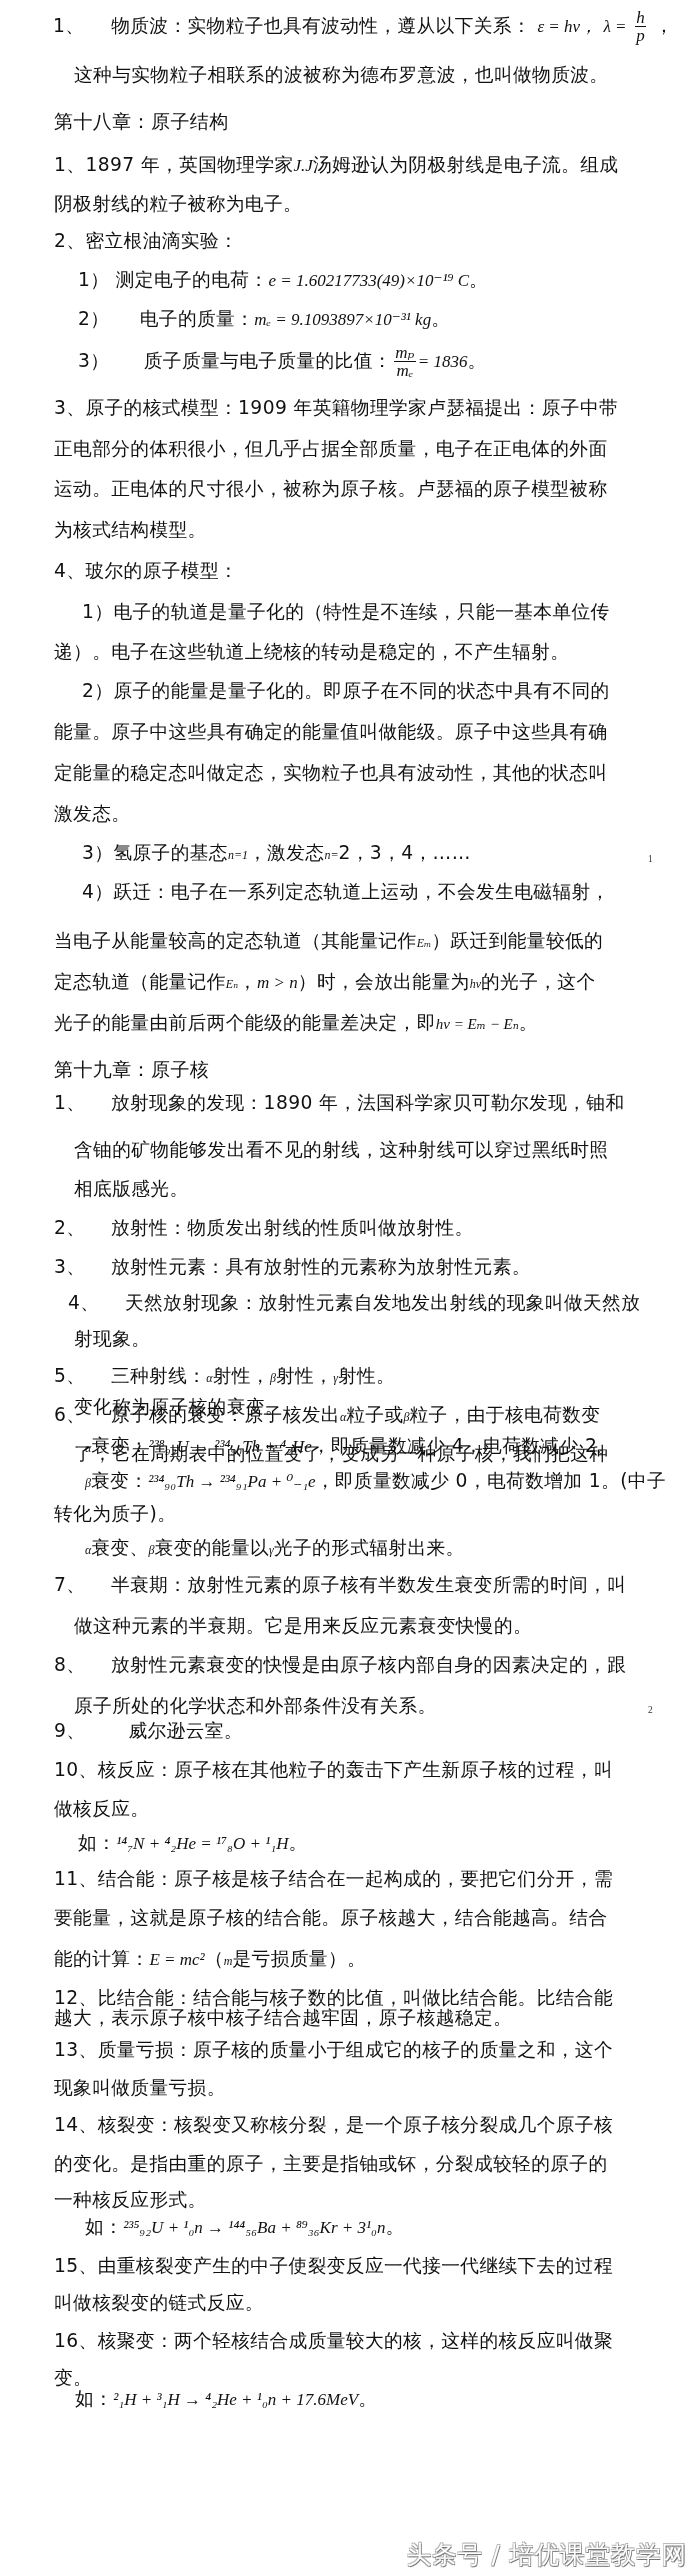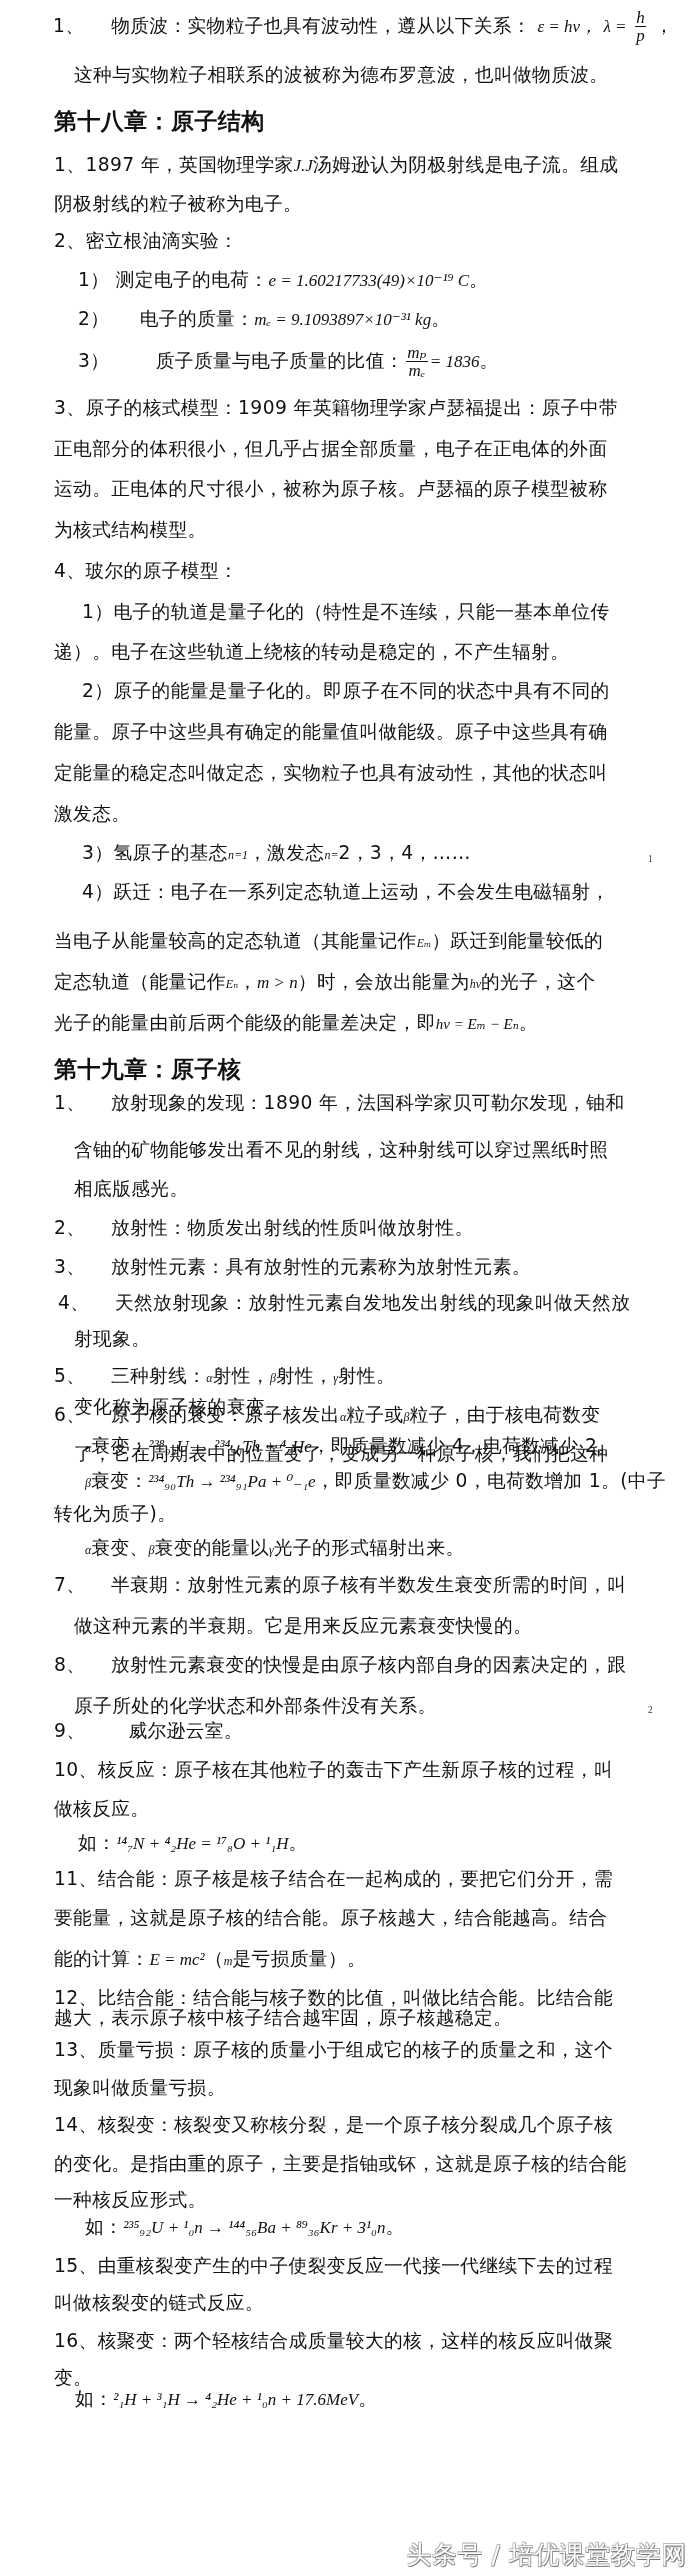--- a/index.html
+++ b/index.html
@@ -5,21 +5,21 @@
   html, body { margin: 0; padding: 0; background: #ffffff; }
   body {
     width: 699px; height: 2576px; position: relative; overflow: hidden;
     font-family: "DejaVu Sans", "Liberation Sans", sans-serif;
     color: #111111;
   }
   .ln {
     position: absolute; white-space: nowrap;
     font-size: 18.7px; line-height: 24px; letter-spacing: 0.4px;
   }
-  .h { font-weight: bold; font-size: 23px; }
+  .h { font-weight: normal; font-size: 19px; }
   .m {
     font-family: "Liberation Serif", "DejaVu Serif", serif;
     font-style: italic; font-size: 17px; letter-spacing: 0;
   }
   .m.small { font-size: 12px; }
   .m.big { font-size: 15px; }
   .frac {
     display: inline-flex; flex-direction: column; align-items: center;
     vertical-align: middle; line-height: 17px; margin: 0 1.7px;
   }
@@ -56,21 +56,21 @@
 <div class="ln" style="left:78px;top:268px;">
   <span>1）</span>
   <span style="">测定电子的电荷：</span><span class="m">e = 1.60217733(49)×10⁻¹⁹ C</span><span>。</span>
 </div>
 <div class="ln" style="left:78px;top:307px;">
   <span>2）</span>
   <span style="margin-left:24px;">电子的质量：</span><span class="m">mₑ = 9.1093897×10⁻³¹ kg</span><span>。</span>
 </div>
 <div class="ln" style="left:78px;top:344px;line-height:34px;">
   <span>3）</span>
-  <span style="margin-left:40px;">质子质量与电子质量的比值：</span><span class="frac m">
+  <span style="margin-left:28px;">质子质量与电子质量的比值：</span><span class="frac m">
       <span class="num">mₚ</span>
       <span>mₑ</span>
     </span><span class="m">= 1836</span><span>。</span>
 </div>
 <div class="ln" style="left:54px;top:396px;">3、原子的核式模型：1909 年英籍物理学家卢瑟福提出：原子中带</div>
 <div class="ln" style="left:54px;top:437px;">正电部分的体积很小，但几乎占据全部质量，电子在正电体的外面</div>
 <div class="ln" style="left:54px;top:477px;">运动。正电体的尺寸很小，被称为原子核。卢瑟福的原子模型被称</div>
 <div class="ln" style="left:54px;top:518px;">为核式结构模型。</div>
 <div class="ln" style="left:54px;top:559px;">4、玻尔的原子模型：</div>
 <div class="ln" style="left:82px;top:600px;">1）电子的轨道是量子化的（特性是不连续，只能一基本单位传</div>
@@ -98,21 +98,21 @@
 
 <div class="ln" style="left:54px;top:1091px;"><span>1、</span><span style="margin-left:25.5px;">放射现象的发现：1890 年，法国科学家贝可勒尔发现，铀和</span></div>
 <div class="ln" style="left:74px;top:1138px;">含铀的矿物能够发出看不见的射线，这种射线可以穿过黑纸时照</div>
 <div class="ln" style="left:74px;top:1177px;">相底版感光。</div>
 <div class="ln" style="left:54px;top:1216px;"><span>2、</span><span style="margin-left:25.5px;">放射性：物质发出射线的性质叫做放射性。</span></div>
 
 <div class="ln" style="left:54px;top:1169px;"></div>
 
 <div class="ln" style="left:54px;top:1255px;"><span>3、</span><span style="margin-left:25.5px;margin-top:28px;">放射性元素：具有放射性的元素称为放射性元素。</span></div>
 
-<div class="ln" style="left:58px;top:1291px;text-align:center;"><span>4、</span><span style="margin-left:25.5px;">天然放射现象：放射性元素自发地发出射线的现象叫做天然放</span></div>
+<div class="ln" style="left:68px;top:1291px;text-align:center;"><span>4、</span><span style="margin-left:25.5px;">天然放射现象：放射性元素自发地发出射线的现象叫做天然放</span></div>
 <div class="ln" style="left:74px;top:1327px;">射现象。</div>
 
 <div class="ln" style="left:54px;top:1364px;">
   <span>5、</span><span style="margin-left:25.5px;">三种射线：</span><span class="m small">α</span><span>射性，</span><span class="m small">β</span><span>射性，</span><span class="m small">γ</span><span>射性。</span>
 </div>
 <div class="ln" style="left:54px;top:1403px;">
   <span>6、</span><span style="margin-left:25.5px;">原子核的衰变：原子核发出</span><span class="m small">α</span><span>粒子或</span><span class="m small">β</span><span>粒子，由于核电荷数变</span>
 </div>
 <div class="ln" style="left:74px;top:1442px;">了，它在周期表中的位置变了，变成另一种原子核，我们把这种</div>
 
@@ -146,21 +146,21 @@
 <div class="ln" style="left:54px;top:1906px;">要能量，这就是原子核的结合能。原子核越大，结合能越高。结合</div>
 <div class="ln" style="left:54px;top:1947px;">
   <span>能的计算：</span><span class="m">E = mc²</span><span>（</span><span class="m small">m</span><span>是亏损质量）。</span>
 </div>
 <div class="ln" style="left:54px;top:1986px;">12、比结合能：结合能与核子数的比值，叫做比结合能。比结合能</div>
 
 <div class="ln" style="left:54px;top:2006px;">越大，表示原子核中核子结合越牢固，原子核越稳定。</div>
 <div class="ln" style="left:54px;top:2038px;">13、质量亏损：原子核的质量小于组成它的核子的质量之和，这个</div>
 <div class="ln" style="left:54px;top:2076px;">现象叫做质量亏损。</div>
 <div class="ln" style="left:54px;top:2113px;">14、核裂变：核裂变又称核分裂，是一个原子核分裂成几个原子核</div>
-<div class="ln" style="left:54px;top:2152px;">的变化。是指由重的原子，主要是指铀或钚，这就是原子核的结合能</div>
+<div class="ln" style="left:54px;top:2152px;">的变化。是指由重的原子，主要是指铀或钚，分裂成较轻的原子的</div>
 <div class="ln" style="left:54px;top:2188px;">一种核反应形式。</div>
 <div class="ln" style="left:85px;top:2215px;">
   <span>如：</span><span class="m">²³⁵₉₂U + ¹₀n → ¹⁴⁴₅₆Ba + ⁸⁹₃₆Kr + 3¹₀n</span><span>。</span>
 </div>
 <div class="ln" style="left:54px;top:2254px;">15、由重核裂变产生的中子使裂变反应一代接一代继续下去的过程</div>
 <div class="ln" style="left:54px;top:2291px;">叫做核裂变的链式反应。</div>
 <div class="ln" style="left:54px;top:2329px;">16、核聚变：两个轻核结合成质量较大的核，这样的核反应叫做聚</div>
 <div class="ln" style="left:54px;top:2366px;">变。</div>
 <div class="ln" style="left:75px;top:2387px;">
   <span>如：</span><span class="m">²₁H + ³₁H → ⁴₂He + ¹₀n + 17.6MeV</span><span>。</span>

